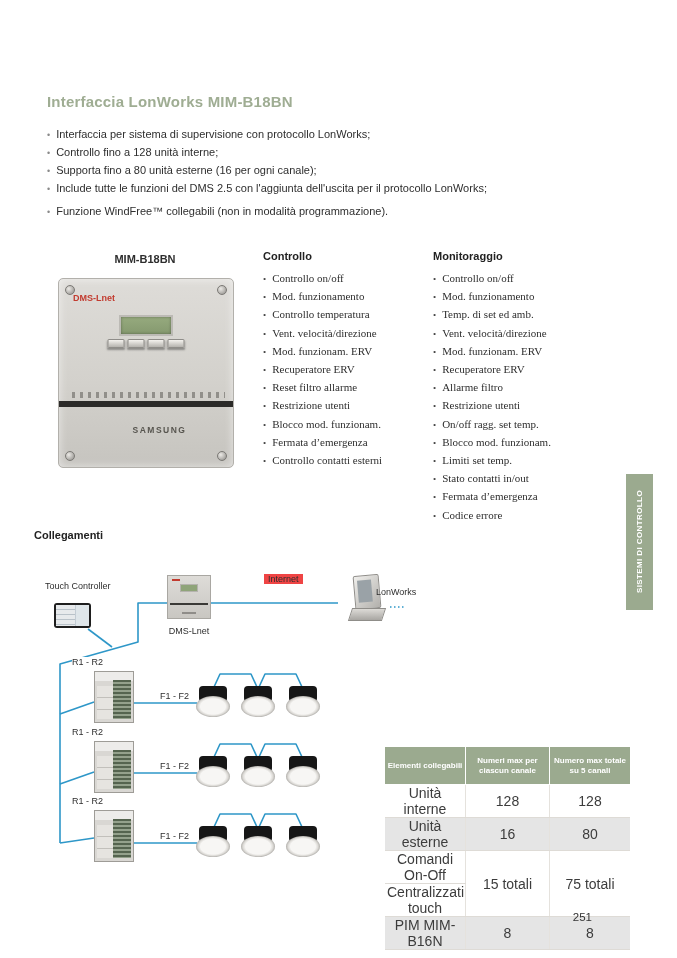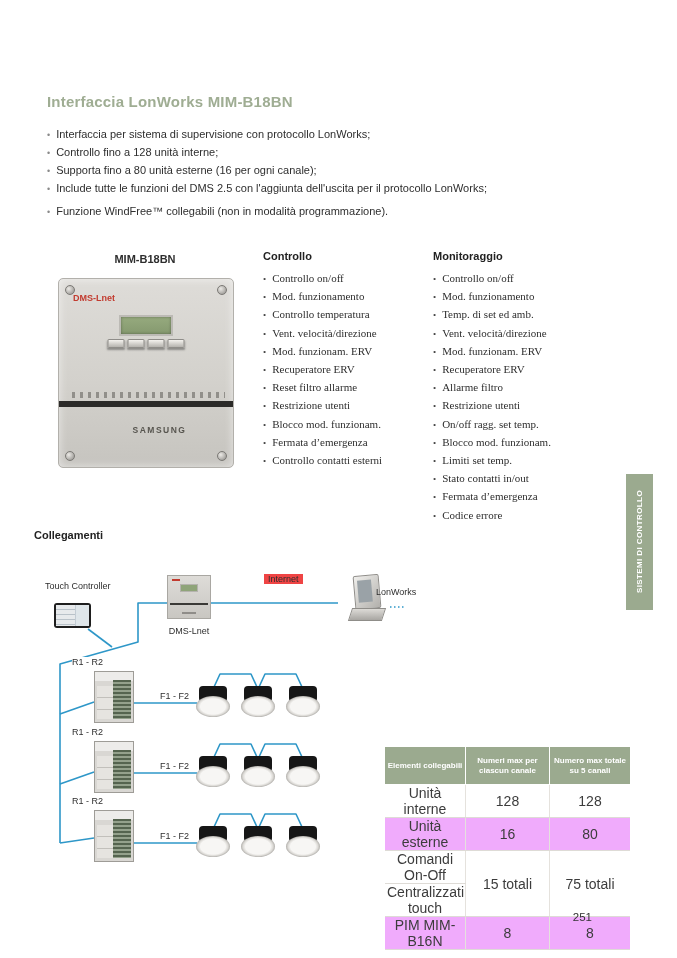--- a/index.html
+++ b/index.html
@@ -80,21 +80,21 @@
   .f-label{left:160px;width:30px;font-size:9px;background:#fff;}
 
   
   .conn-table{left:385px;top:746px;width:231px;border-collapse:collapse;table-layout:fixed;}
   .conn-table th{background:#9BAA8F;color:#fff;font-size:8px;font-weight:bold;line-height:10px;
     height:37px;text-align:center;vertical-align:middle;border:1px solid #fff;padding:0 2px;}
   .conn-table th:first-child{border-left:none}.conn-table th:last-child{border-right:none}
   .conn-table td{font-size:14px;color:#3c3c3c;text-align:center;vertical-align:middle;height:15px;
     border-bottom:1px solid #dedbd6;border-left:1px solid #e5e2dd;padding:0 2px;}
   .conn-table td:first-child{border-left:none;}
-  .conn-table tr.alt td{background:#f0abfc;}
+  .conn-table tr.alt td{background:#e5e5e5;}
 
   
   .side-tab{right:0;top:474px;width:27px;height:136px;background:#9BAA8F;
     display:flex;align-items:center;justify-content:center;}
   .side-tab span{writing-mode:vertical-rl;transform:rotate(180deg);color:#fff;font-size:8px;
     font-weight:bold;letter-spacing:.4px;white-space:nowrap;}
   .page-num{right:61px;top:911px;font-size:11.5px;color:#333;}
 </style>
 </head>
 <body>

